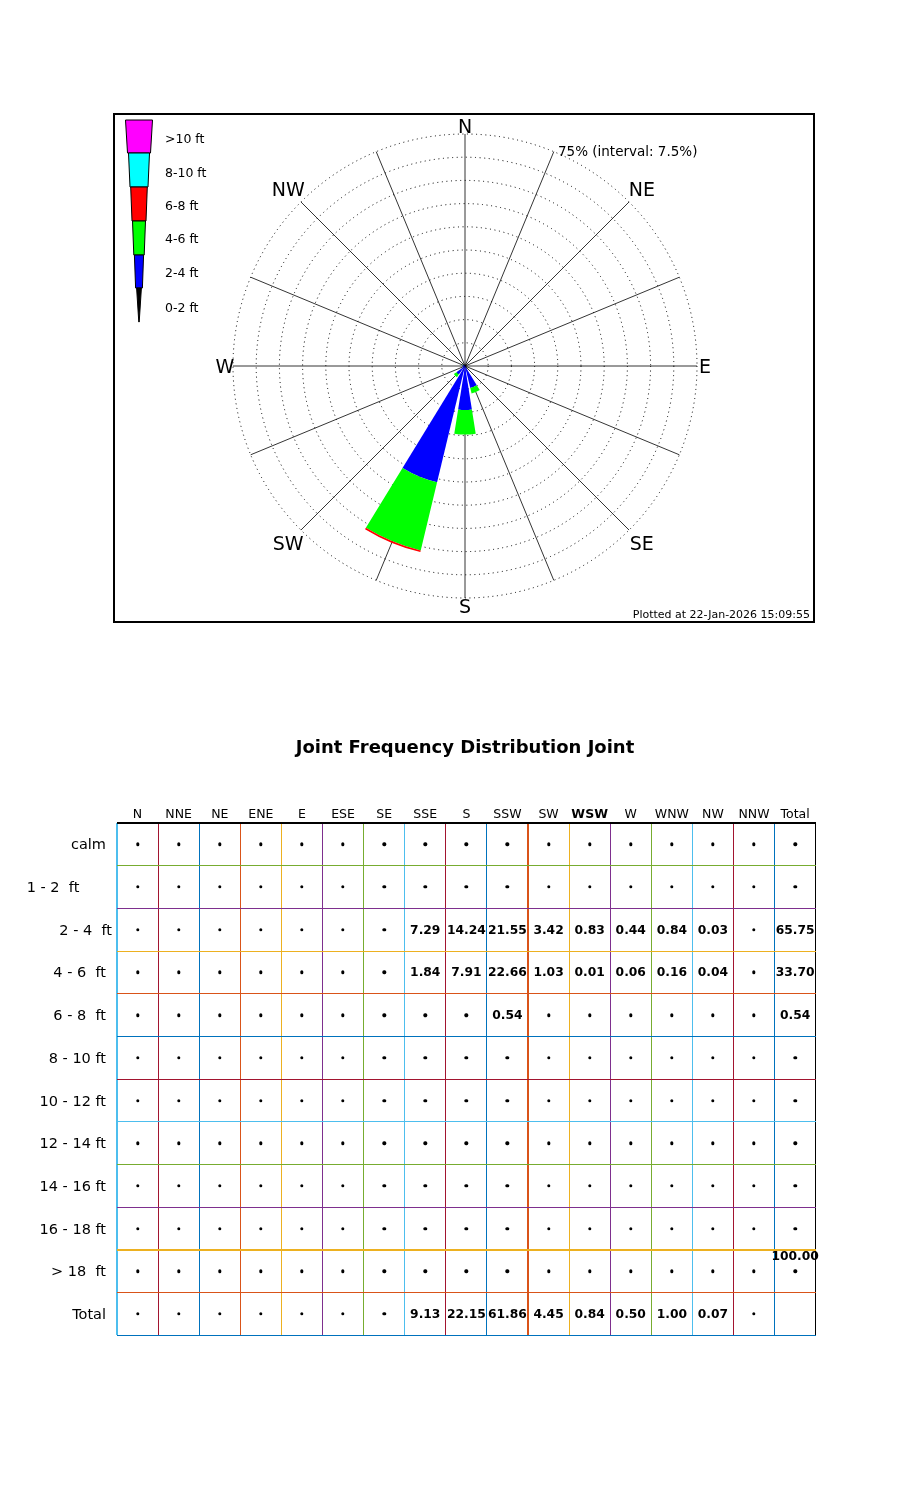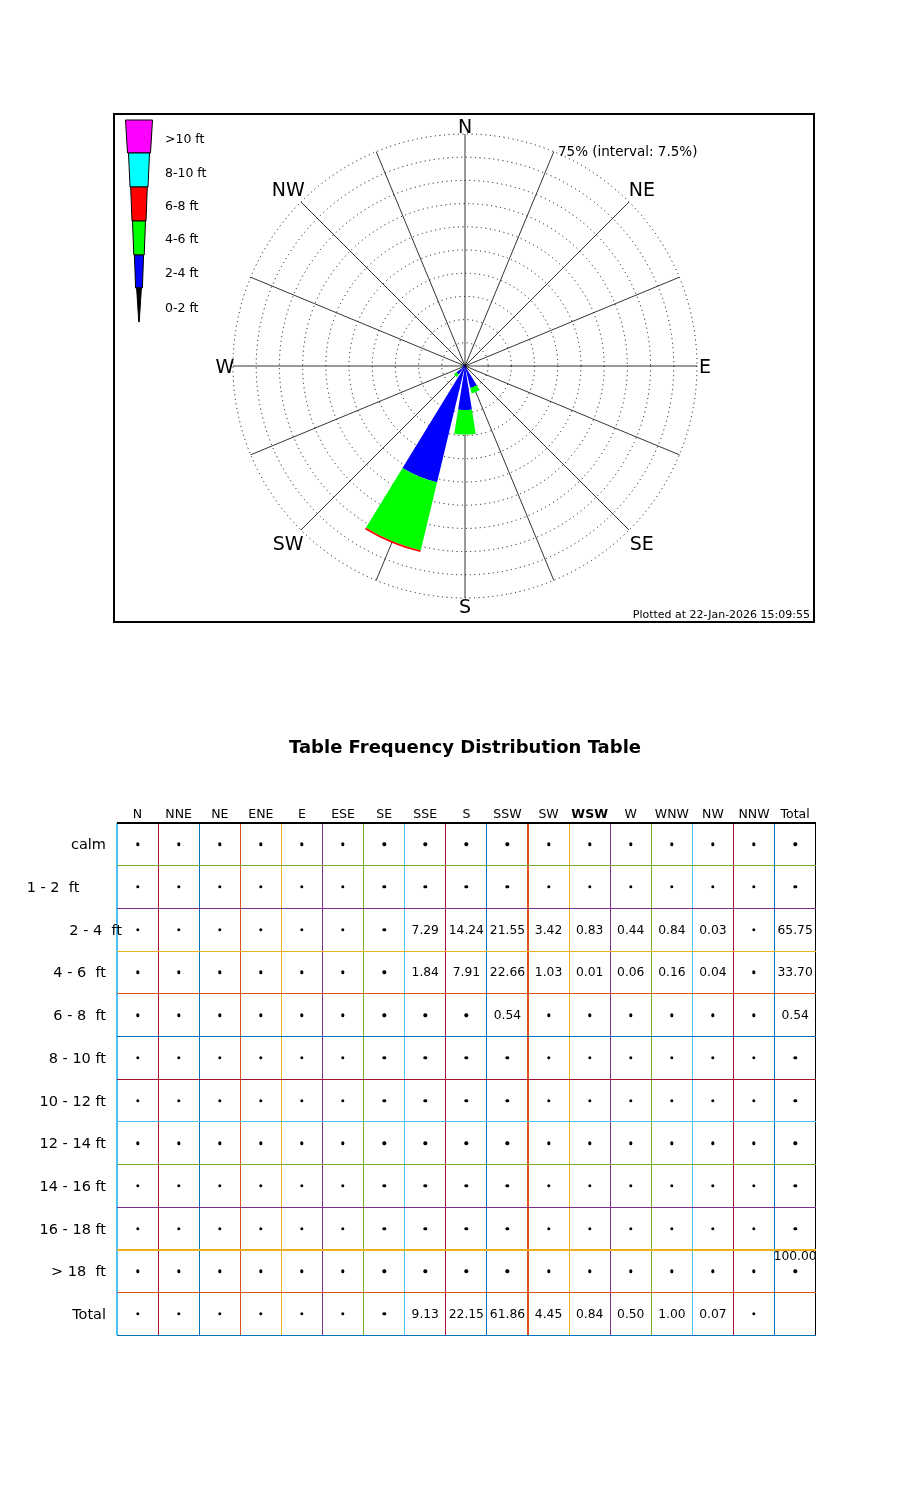--- a/index.html
+++ b/index.html
@@ -6,21 +6,21 @@
   .page{position:relative;width:900px;height:1500px;background:#fff;
         font-family:"DejaVu Sans",sans-serif;color:#000;overflow:hidden;}
   .rose-title{position:absolute;left:113px;top:84px;width:702px;text-align:center;
               font-size:17px;font-weight:bold;}
   .rose-box{position:absolute;left:113px;top:113px;width:702px;height:510px;}
   .table-title{position:absolute;left:115px;top:736px;width:700px;text-align:center;
                font-size:18px;font-weight:bold;}
   .gridline{position:absolute;}
   .colhead{position:absolute;font-size:12.5px;white-space:nowrap;transform:translateX(-50%);}
   .rowlabel{position:absolute;font-size:14.5px;text-align:right;white-space:pre;}
-  .cellval{position:absolute;font-size:12.3px;white-space:nowrap;transform:translate(-50%,-50%);}
+  .cellval{position:absolute;font-size:12.3px;white-space:nowrap;transform:translate(-50%,-50%);font-weight:bold;}
   .dot{position:absolute;width:3.4px;height:3.4px;border-radius:50%;background:#000;
        transform:translate(-50%,-50%);}
   svg text{font-family:"DejaVu Sans",sans-serif;fill:#000;}
 </style>
 </head>
 <body>
 
 <div class="page">
   <div class="rose-box">
     <svg id="rose-svg" width="702" height="510" viewBox="0 0 702 510">
@@ -85,21 +85,21 @@
         <text x="592.0" y="253.0" font-size="19" text-anchor="middle" dominant-baseline="central">E</text>
         <text x="528.8" y="429.8" font-size="19" text-anchor="middle" dominant-baseline="central">SE</text>
         <text x="352.0" y="493.0" font-size="19" text-anchor="middle" dominant-baseline="central">S</text>
         <text x="175.2" y="429.8" font-size="19" text-anchor="middle" dominant-baseline="central">SW</text>
         <text x="112.0" y="253.0" font-size="19" text-anchor="middle" dominant-baseline="central">W</text>
         <text x="175.2" y="76.2" font-size="19" text-anchor="middle" dominant-baseline="central">NW</text>
         <text x="445" y="43" font-size="13.5" text-anchor="start">75% (interval: 7.5%)</text>
         <text x="697" y="505" font-size="11" text-anchor="end">Plotted at 22-Jan-2026 15:09:55</text>
       </svg>
   </div>
-  <div class="table-title">Table Frequency Distribution Table</div>
+  <div class="table-title">Joint Frequency Distribution Joint</div>
   <div id="table-area">
       <div class="gridline" style="left: 116.4px; top: 823px; width: 1.2px; height: 512.4px; background: rgb(77, 190, 238);"></div>
       <div class="gridline" style="left: 157.5px; top: 823px; width: 1.2px; height: 512.4px; background: rgb(162, 20, 47);"></div>
       <div class="gridline" style="left: 198.6px; top: 823px; width: 1.2px; height: 512.4px; background: rgb(0, 114, 189);"></div>
       <div class="gridline" style="left: 239.7px; top: 823px; width: 1.2px; height: 512.4px; background: rgb(217, 83, 25);"></div>
       <div class="gridline" style="left: 280.8px; top: 823px; width: 1.2px; height: 512.4px; background: rgb(237, 177, 32);"></div>
       <div class="gridline" style="left: 321.9px; top: 823px; width: 1.2px; height: 512.4px; background: rgb(126, 47, 142);"></div>
       <div class="gridline" style="left: 363px; top: 823px; width: 1.2px; height: 512.4px; background: rgb(119, 172, 48);"></div>
       <div class="gridline" style="left: 404.1px; top: 823px; width: 1.2px; height: 512.4px; background: rgb(77, 190, 238);"></div>
       <div class="gridline" style="left: 445.2px; top: 823px; width: 1.2px; height: 512.4px; background: rgb(162, 20, 47);"></div>
@@ -137,21 +137,21 @@
       <div class="colhead" style="left: 507.45px; top: 806px;">SSW</div>
       <div class="colhead" style="left: 548.55px; top: 806px;">SW</div>
       <div class="colhead" style="left: 589.65px; top: 806px; font-weight: bold;">WSW</div>
       <div class="colhead" style="left: 630.75px; top: 806px;">W</div>
       <div class="colhead" style="left: 671.85px; top: 806px;">WNW</div>
       <div class="colhead" style="left: 712.95px; top: 806px;">NW</div>
       <div class="colhead" style="left: 754.05px; top: 806px;">NNW</div>
       <div class="colhead" style="left: 795.15px; top: 806px;">Total</div>
       <div class="rowlabel" style="left: 0px; width: 106px; top: 835.35px; height: 18px; line-height: 18px;">calm</div>
       <div class="rowlabel" style="left: 0px; width: 106px; top: 878.05px; height: 18px; line-height: 18px; text-align: center;">1 - 2  ft</div>
-      <div class="rowlabel" style="left: 16px; width: 106px; top: 920.75px; height: 18px; line-height: 18px;">2 - 4  ft</div>
+      <div class="rowlabel" style="left: 6px; width: 106px; top: 920.75px; height: 18px; line-height: 18px;">2 - 4  ft</div>
       <div class="rowlabel" style="left: 0px; width: 106px; top: 963.45px; height: 18px; line-height: 18px;">4 - 6  ft</div>
       <div class="rowlabel" style="left: 0px; width: 106px; top: 1006.15px; height: 18px; line-height: 18px;">6 - 8  ft</div>
       <div class="rowlabel" style="left: 0px; width: 106px; top: 1048.85px; height: 18px; line-height: 18px;">8 - 10 ft</div>
       <div class="rowlabel" style="left: 0px; width: 106px; top: 1091.55px; height: 18px; line-height: 18px;">10 - 12 ft</div>
       <div class="rowlabel" style="left: 0px; width: 106px; top: 1134.25px; height: 18px; line-height: 18px;">12 - 14 ft</div>
       <div class="rowlabel" style="left: 0px; width: 106px; top: 1176.95px; height: 18px; line-height: 18px;">14 - 16 ft</div>
       <div class="rowlabel" style="left: 0px; width: 106px; top: 1219.65px; height: 18px; line-height: 18px;">16 - 18 ft</div>
       <div class="rowlabel" style="left: 0px; width: 106px; top: 1262.35px; height: 18px; line-height: 18px;">&gt; 18  ft</div>
       <div class="rowlabel" style="left: 0px; width: 106px; top: 1305.05px; height: 18px; line-height: 18px;">Total</div>
       <div class="dot" style="left: 137.55px; top: 844.35px;"></div>

